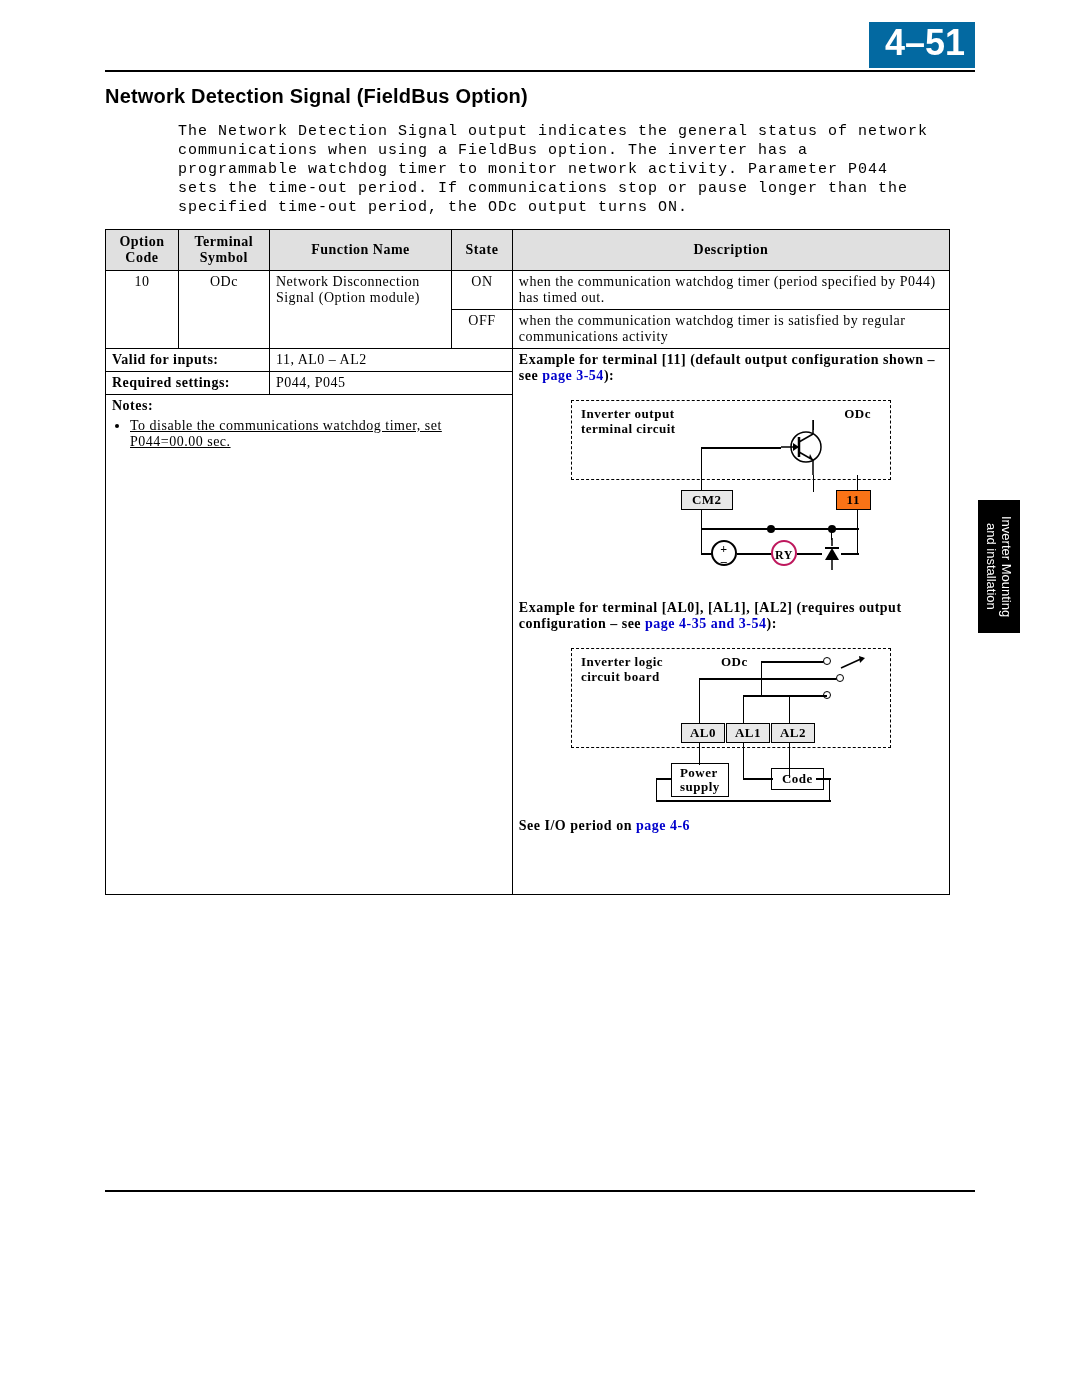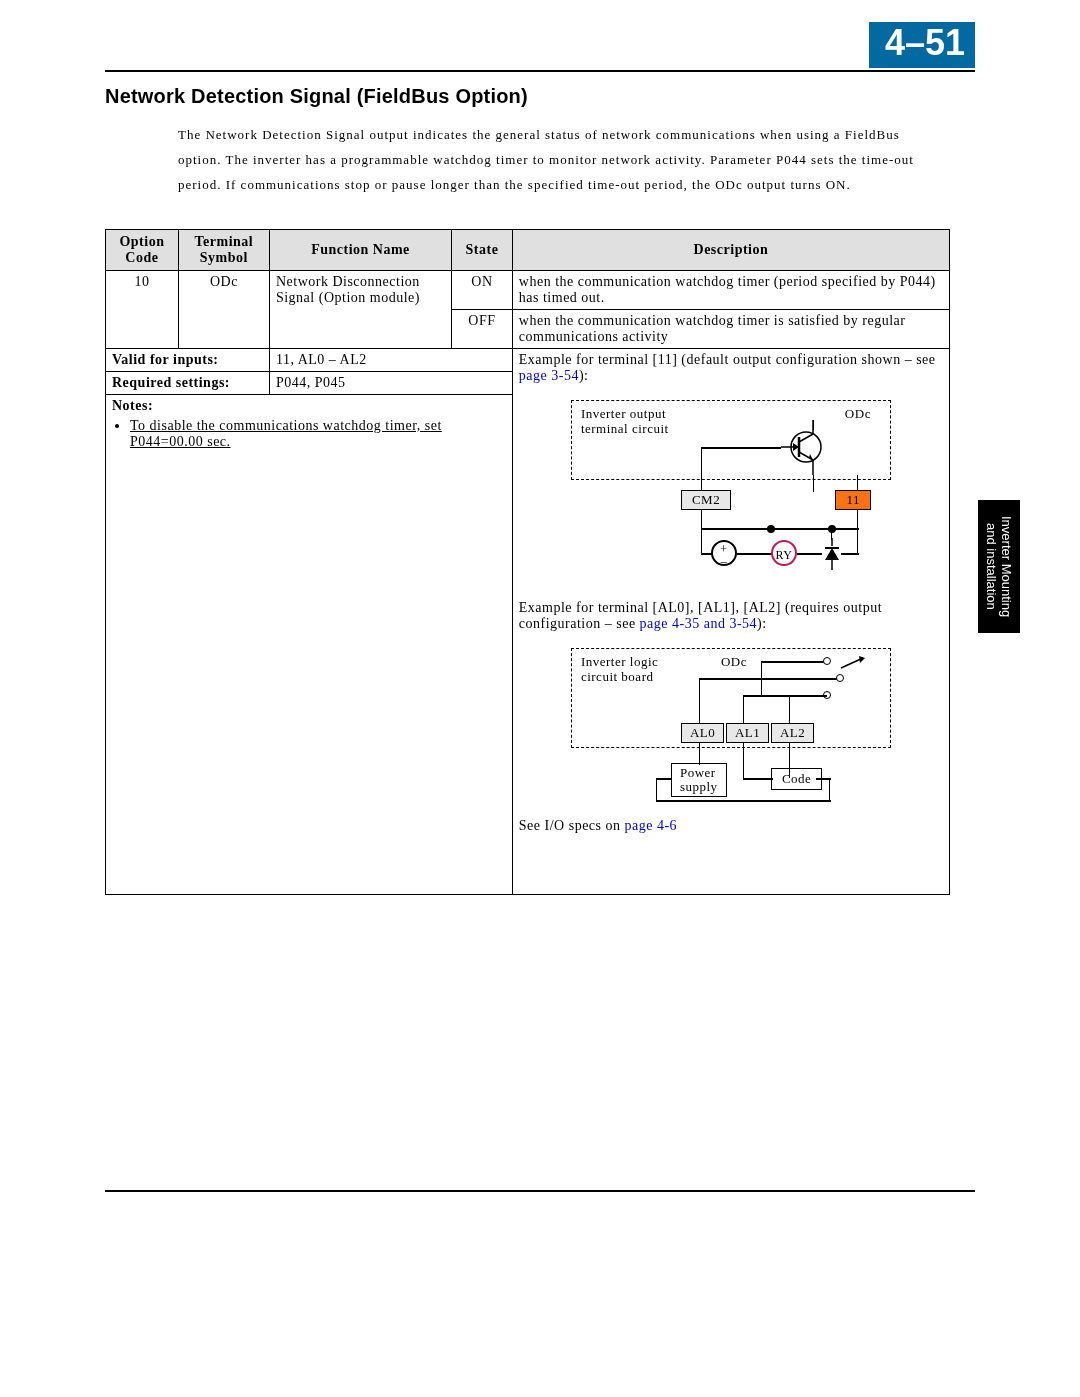--- a/index.html
+++ b/index.html
@@ -43,23 +43,23 @@
     left: 105px;
     font-size: 20px;
     font-weight: bold;
     letter-spacing: 0.2px;
   }
   .body-text {
     position: absolute;
     top: 122px;
     left: 178px;
     right: 145px;
-    font-family: Liberation Serif, serif;
-    font-size: 13px;
-    line-height: 25px;
+    font-family: Liberation Mono, monospace;
+    font-size: 15px;
+    line-height: 19px;
     letter-spacing: 1px;
   }
   table.main {
     position: absolute;
     top: 229px;
     left: 105px;
     width: 845px;
     border-collapse: collapse;
     font-size: 13px;
   }
@@ -83,21 +83,21 @@
   }
   .center { text-align: center; }
   .notes-block {
     font-family: "Times New Roman", serif;
     font-size: 14px;
     letter-spacing: 0.5px;
   }
   .notes-block .label { font-weight: bold; }
   .notes-block ul { margin: 4px 0 0 18px; padding: 0; }
   .notes-block li { margin-bottom: 5px; text-decoration: underline; }
-  .diagram-cell { font-family: Arial, Helvetica, sans-serif; font-size: 13px; letter-spacing: 0; }
+  .diagram-cell { font-family: Arial, Helvetica, sans-serif; font-size: 13px; letter-spacing: 0; font-weight: bold; }
   a.ref { color: #0000cc; text-decoration: none; }
   .side-tab {
     position: absolute;
     top: 500px;
     right: 60px;
     background: #000;
     color: #fff;
     font-size: 13px;
     padding: 16px 6px;
     text-align: center;
@@ -254,21 +254,21 @@
         <div class="wire" style="left:95px; top:140px; width:1.5px; height:22px;"></div>
         <div class="wire" style="left:95px; top:162px; width:175px; height:1.5px;"></div>
         <div class="wire" style="left:182px; top:140px; width:30px; height:1.5px;"></div>
         <div class="wire" style="left:255px; top:140px; width:15px; height:1.5px;"></div>
         <div class="wire" style="left:268px; top:140px; width:1.5px; height:23px;"></div>
         <div class="ps">Power<br>supply</div>
         <div class="load">Code</div>
       </div>
 
       <span>
-        <span>See I/O specs on </span><a class="ref">page 4-6</a>
+        <span>See I/O period on </span><a class="ref">page 4-6</a>
       </span>
     </td>
   </tr>
   <tr>
     <td colspan="2"><b>Required settings:</b></td>
     <td colspan="2" style="border-right:none">P044, P045</td>
   </tr>
   <tr>
     <td colspan="4" style="border-right:none; height:500px; vertical-align:top;">
       <div class="notes-block">

